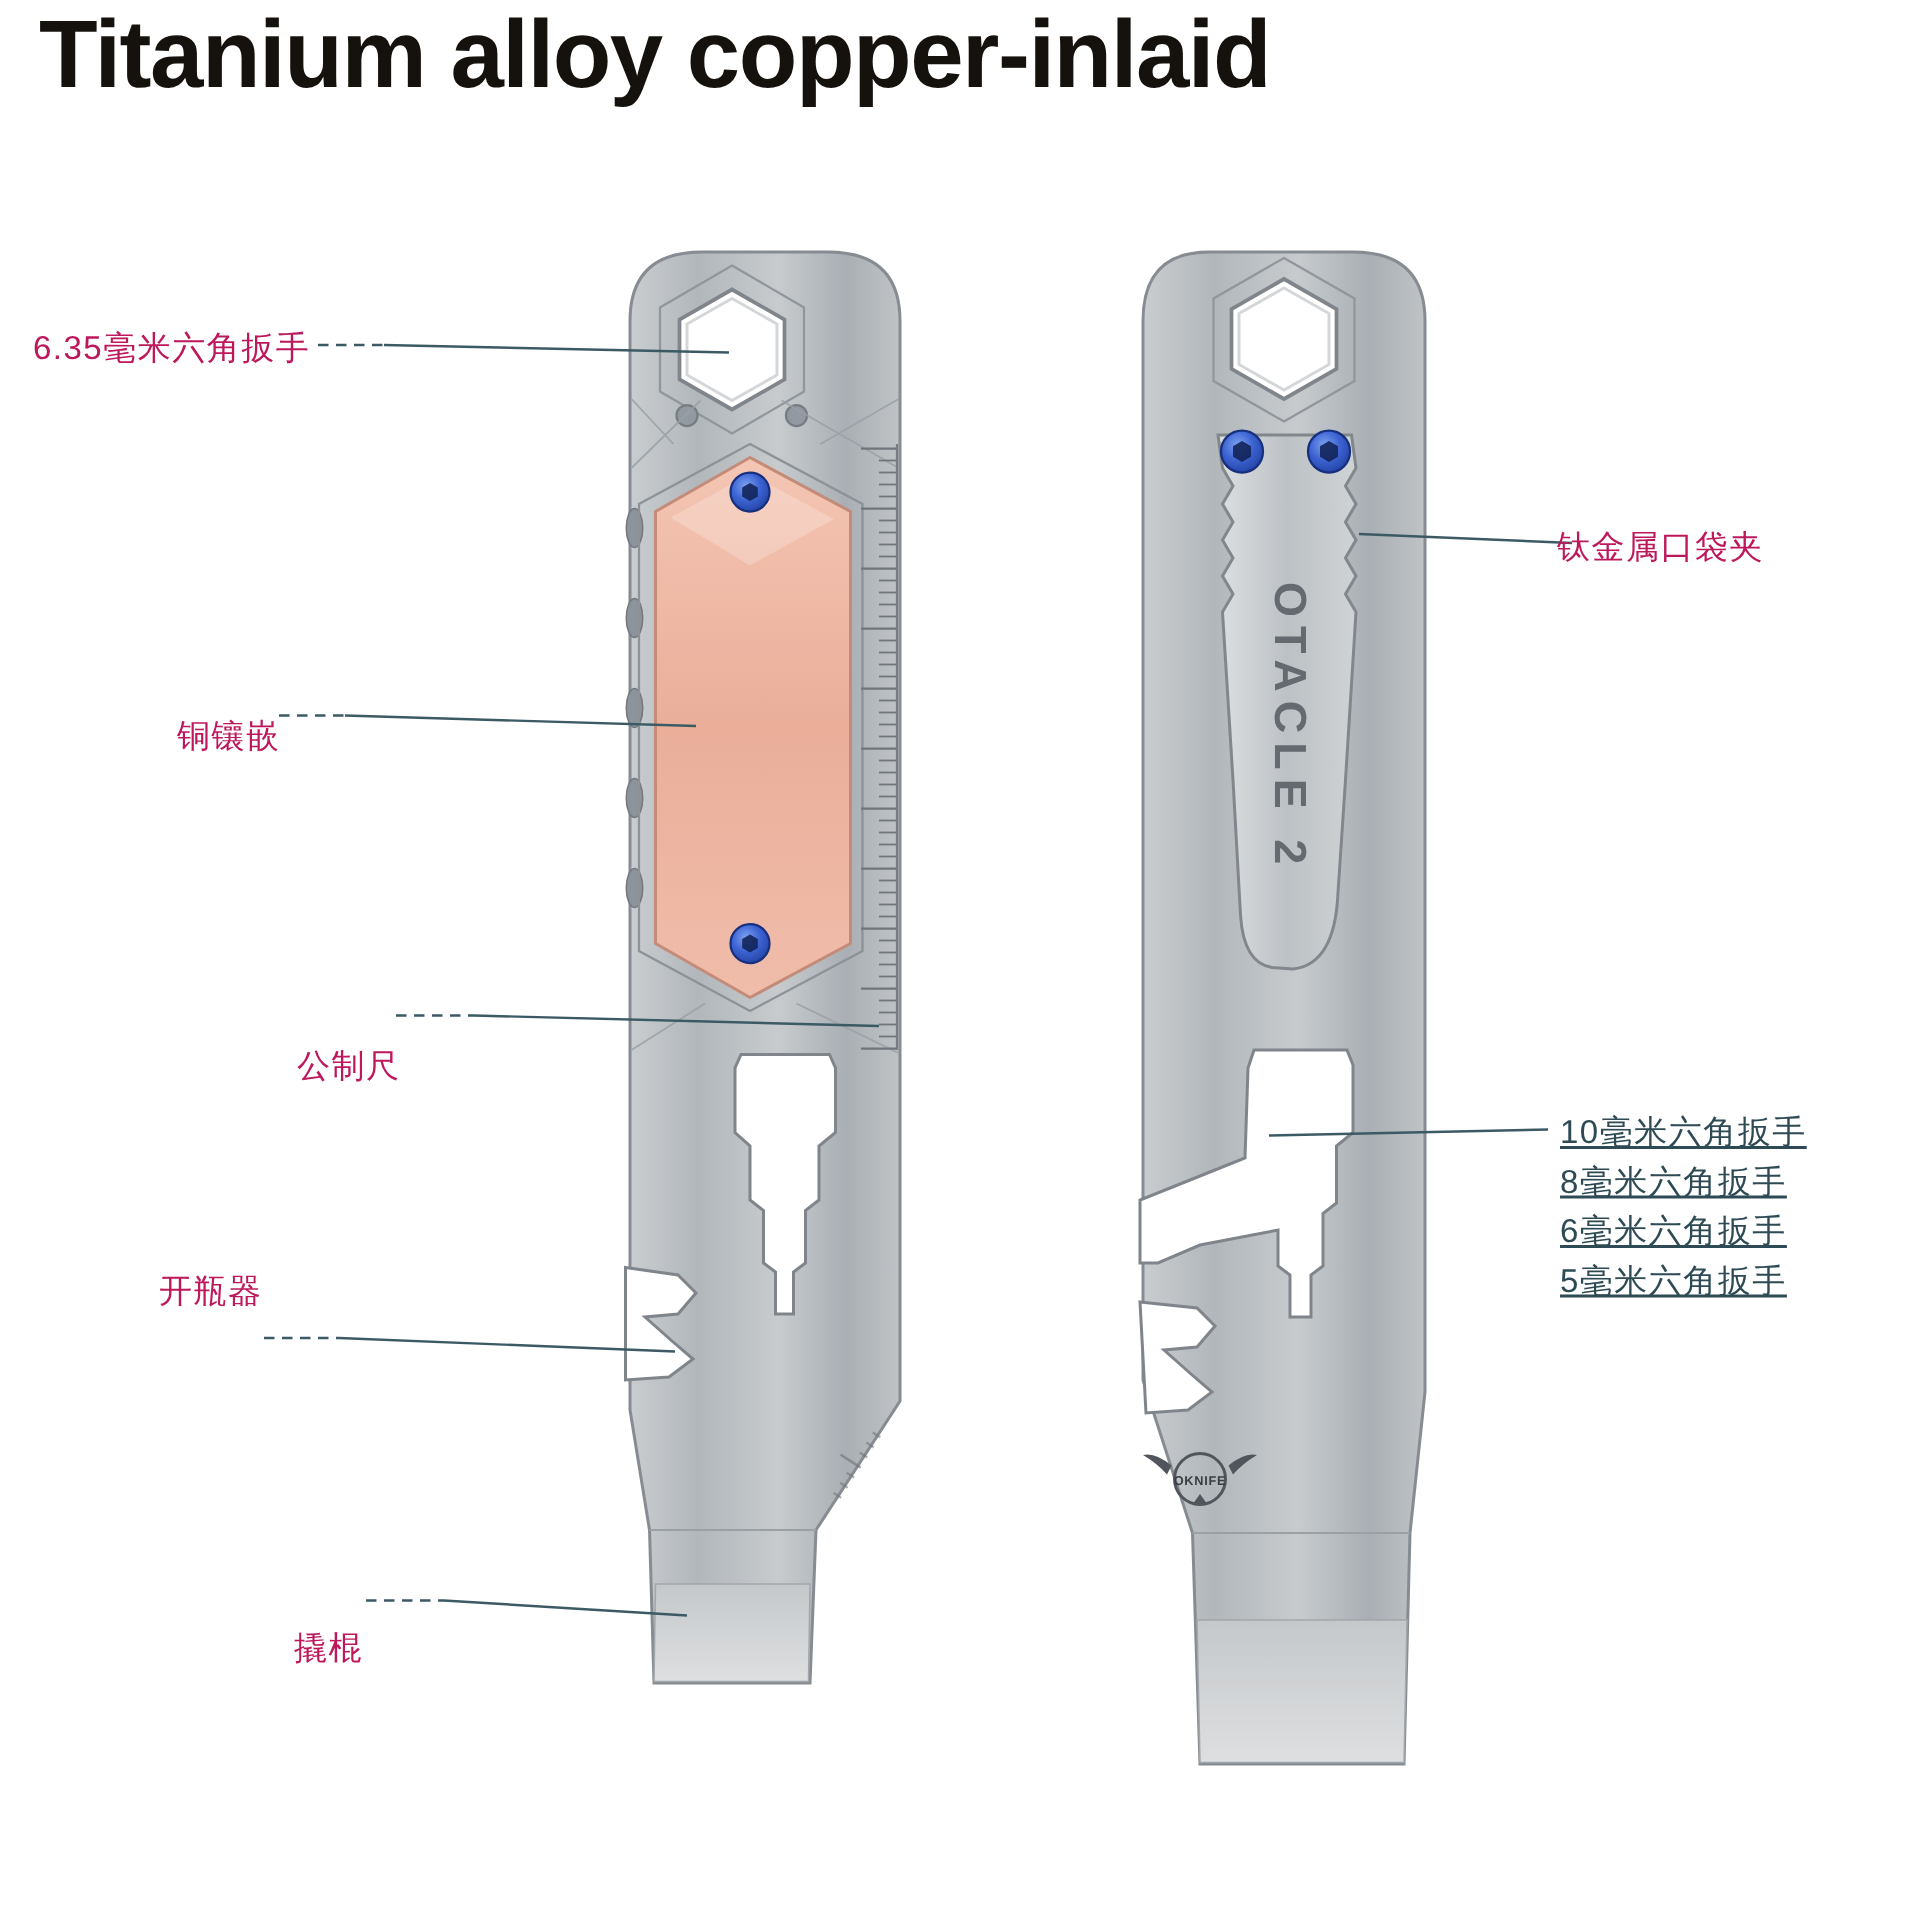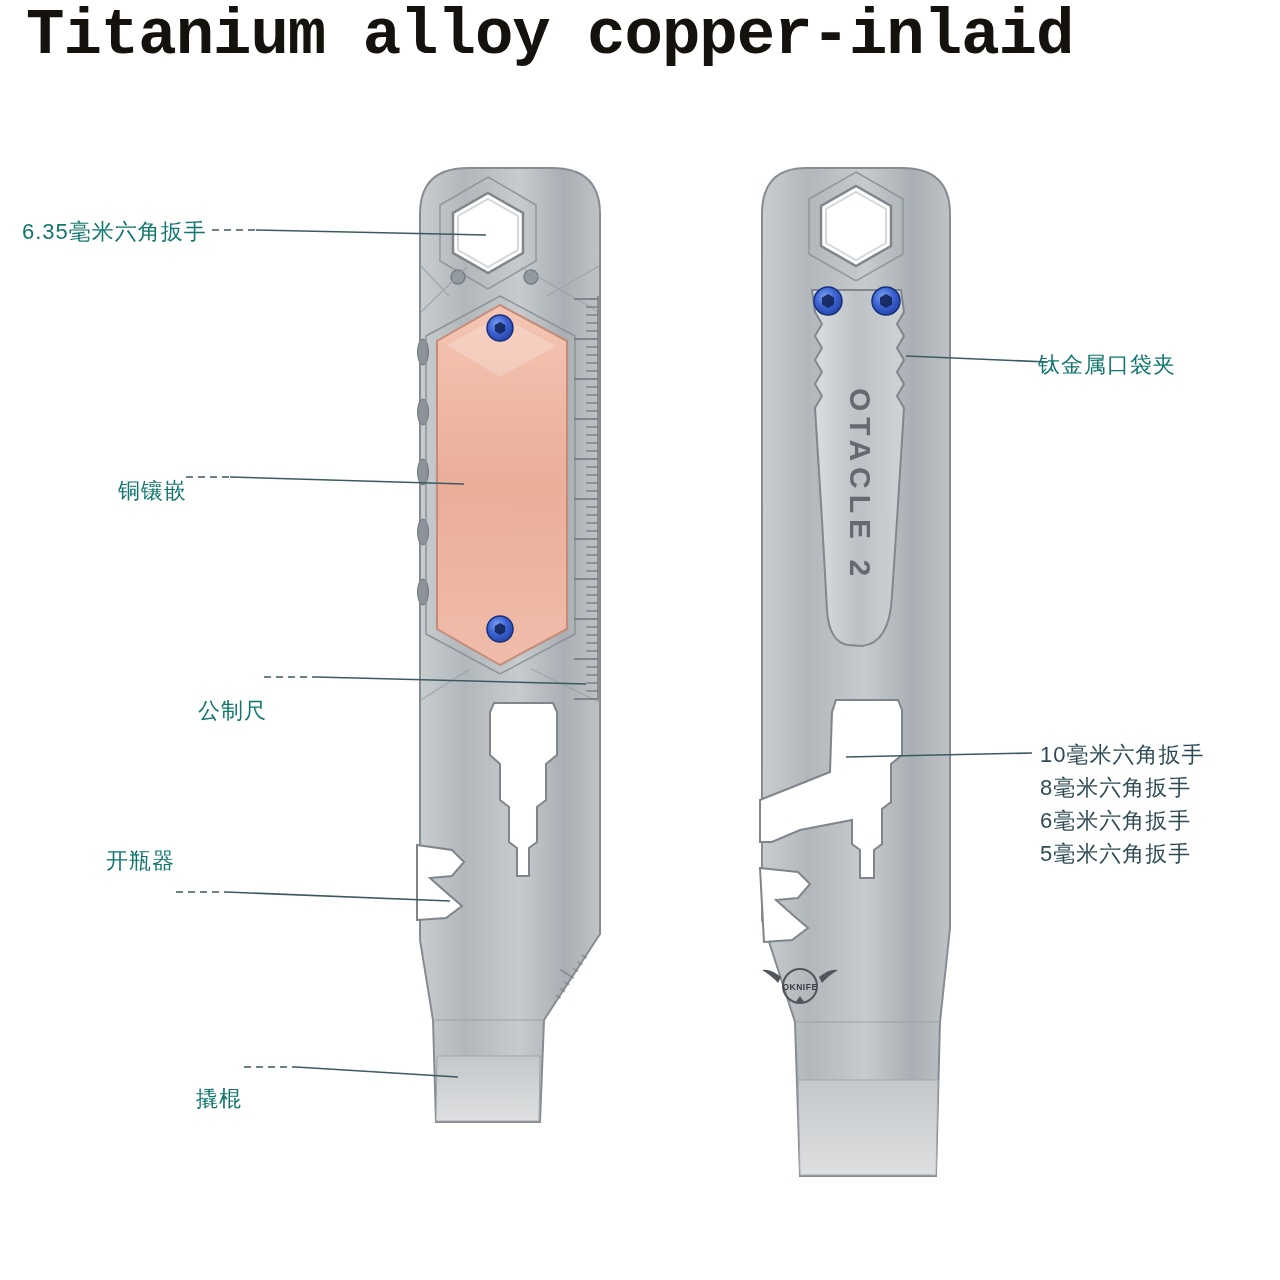--- a/index.html
+++ b/index.html
@@ -6,31 +6,31 @@
   body {
     width: 1280px; height: 1280px;
     background: #ffffff;
     position: relative; overflow: hidden;
     font-family: "Liberation Sans", sans-serif;
   }
   .canvas { position: absolute; inset: 0; }
   .scene { position: absolute; left: 0; top: 0; }
   .title {
     position: absolute; left: 26px; top: 2px;
-    font-family: Liberation Mono, monospace;
+    font-family: Liberation Sans, sans-serif;
     font-weight: 700; font-size: 64px; line-height: 1.07;
     color: #15110c; letter-spacing: -1px;
   }
   .callout-label {
-    position: absolute; font-size: 22px; color: #0f766e;
+    position: absolute; font-size: 22px; color: #be185d;
     white-space: nowrap; letter-spacing: 1px;
   }
   .hex-sizes {
     position: absolute; left: 1040px; top: 738px;
-    font-size: 22px; color: #2e4b55; line-height: 33px; letter-spacing: 1px;
+    font-size: 22px; color: #2e4b55; line-height: 33px; letter-spacing: 1px; text-decoration: underline;
   }
 </style>
 </head>
 <body>
 
 <div class="canvas">
 
   <div class="title">
     <div>Titanium alloy copper-inlaid</div>
   </div>

